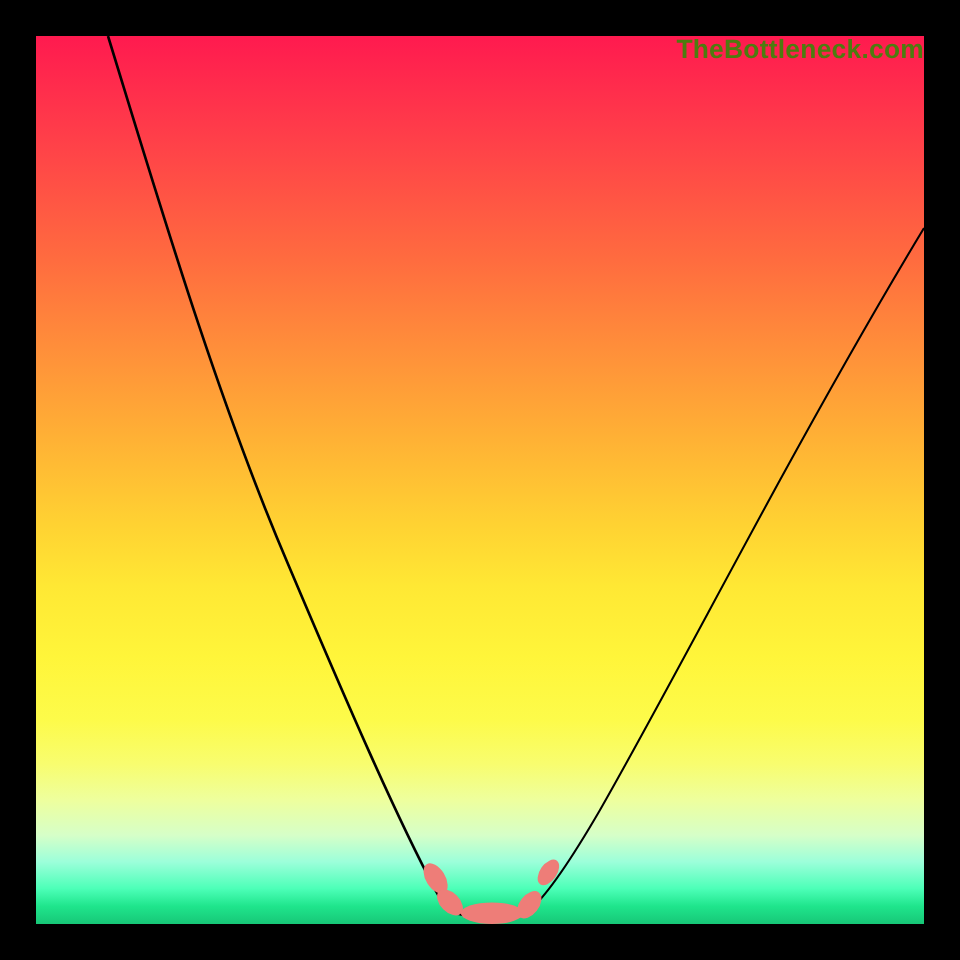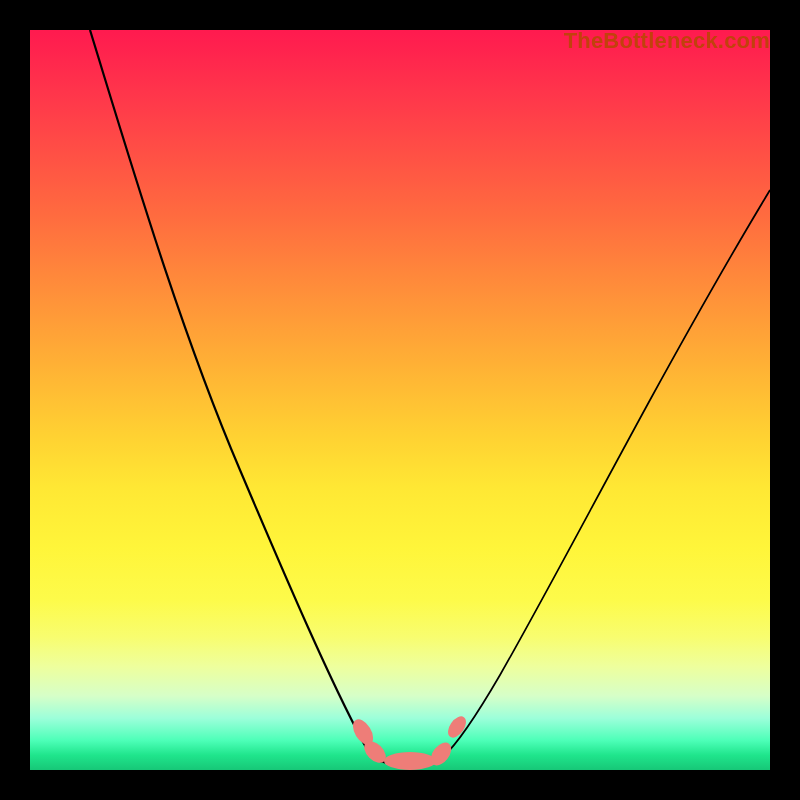--- a/index.html
+++ b/index.html
@@ -44,21 +44,21 @@
       #17c777 100%
     );
   }
   .watermark {
     position: absolute;
     top: 28px;
     right: 30px;
     font-family: Arial, Helvetica, sans-serif;
     font-size: 22px;
     font-weight: 600;
-    color: #c2410c;
+    color: #4d7c0f;
     letter-spacing: 0.2px;
     user-select: none;
   }
   svg.curves {
     position: absolute;
     top: 30px;
     left: 30px;
     width: 740px;
     height: 740px;
   }

